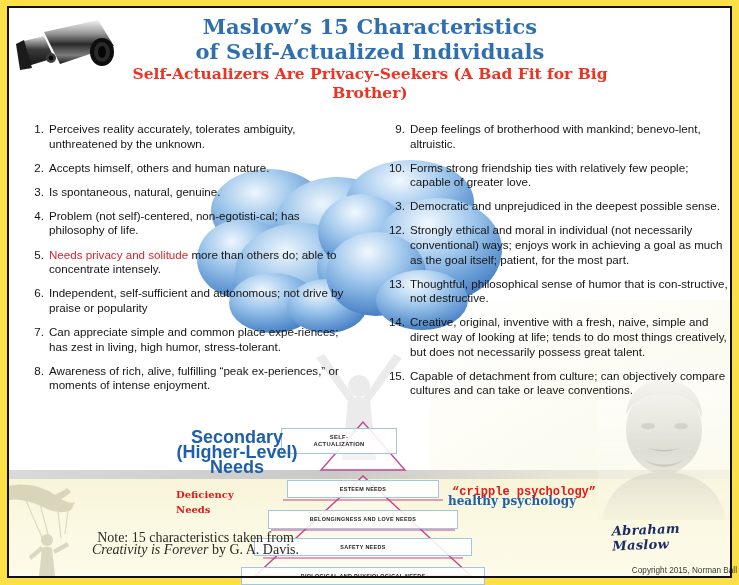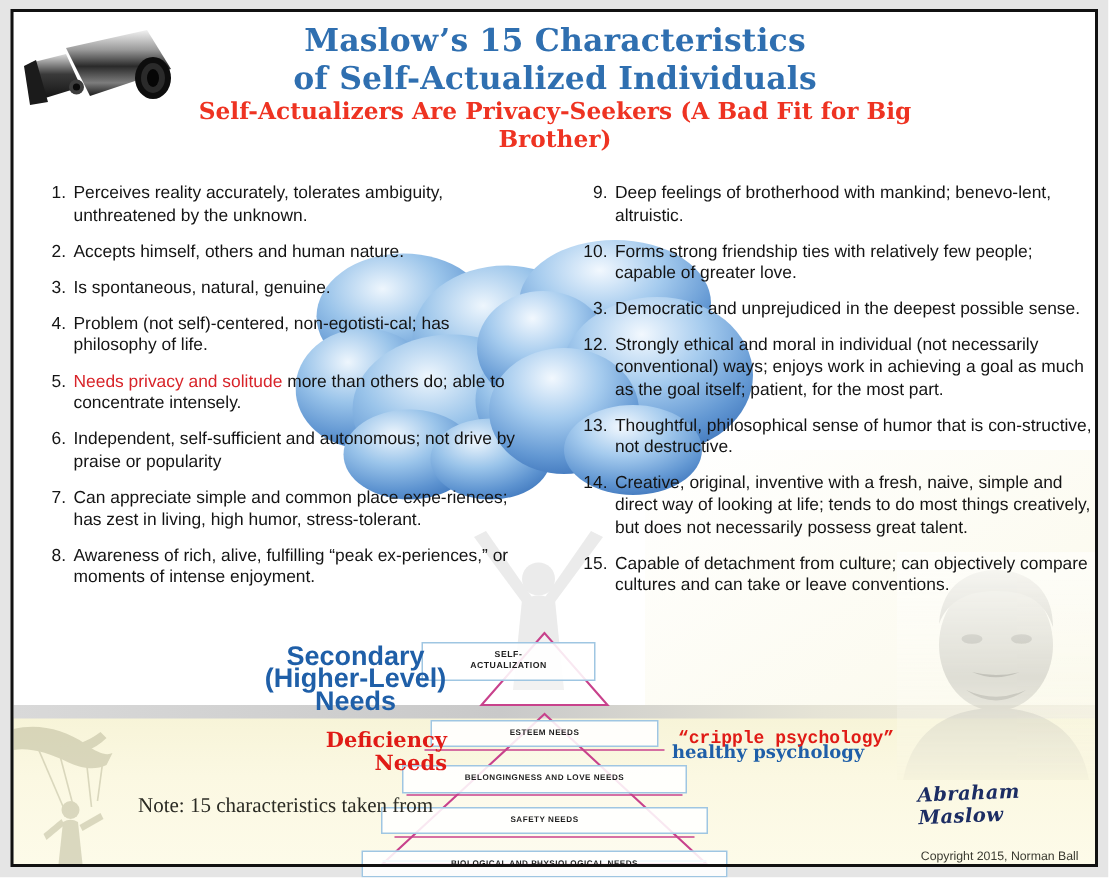--- a/index.html
+++ b/index.html
@@ -13,21 +13,21 @@
     overflow: hidden;
     font-family: "Liberation Sans", sans-serif;
   }
 
   
   #poster {
     position: relative;
     width: 739px;
     height: 585px;
     box-sizing: border-box;
-    background: #e5e5e5;
+    background: #fde047;
     overflow: hidden;
   }
   #frame-border {
     position: absolute;
     left: 7px; top: 6px;
     width: 725px; height: 572px;
     box-sizing: border-box;
     border: 2px solid #111111;
     pointer-events: none;
     z-index: 60;
@@ -192,25 +192,25 @@
     font-family: Liberation Sans, sans-serif;
     font-weight: bold;
     font-size: 18px;
     line-height: 15px;
     color: #1f5fa8;
   }
   #label-deficiency {
     position: absolute;
     left: 176px; top: 487px;
     width: 122px;
-    text-align: right;
+    text-align: left;
     z-index: 6;
     font-family: "DejaVu Serif", serif;
     font-weight: bold;
-    font-size: 14px;
+    font-size: 10px;
     line-height: 15px;
     color: #e01b16;
   }
   #label-healthy {
     position: absolute;
     left: 448px; top: 458px;
     z-index: 6;
     font-family: "DejaVu Serif", serif;
     font-weight: bold;
     font-size: 12px;
@@ -246,21 +246,21 @@
     font-family: "DejaVu Serif", serif;
     font-style: italic;
     font-weight: bold;
     font-size: 13px;
     color: #1c2d63;
     transform: rotate(-2.2deg);
     letter-spacing: 0.3px;
   }
   #copyright {
     position: absolute;
-    right: 20px; bottom: 10px;
+    right: 2px; bottom: 10px;
     z-index: 6;
     font-size: 8.2px;
     color: #3a3a30;
   }
 </style>
 </head>
 <body>
 
 <div id="poster">
 
@@ -507,19 +507,20 @@
   <div id="label-secondary" style="white-space:pre-line">Secondary
 (Higher-Level)
 Needs</div>
   <div id="label-deficiency" style="white-space:pre-line">Deficiency
 Needs</div>
   <div id="label-healthy">healthy psychology</div>
   <div id="label-cripple">“cripple psychology”</div>
 
   <div id="footnote">
     <div>Note: 15 characteristics taken from</div>
+    <div><span class="ital">Creativity is Forever</span><span> by G. A. Davis.</span></div>
   </div>
 
   <div id="signature">Abraham Maslow</div>
   <div id="copyright">Copyright 2015, Norman Ball</div>
 
   <div id="frame-border"></div>
 </div>
 
 </body></html>

